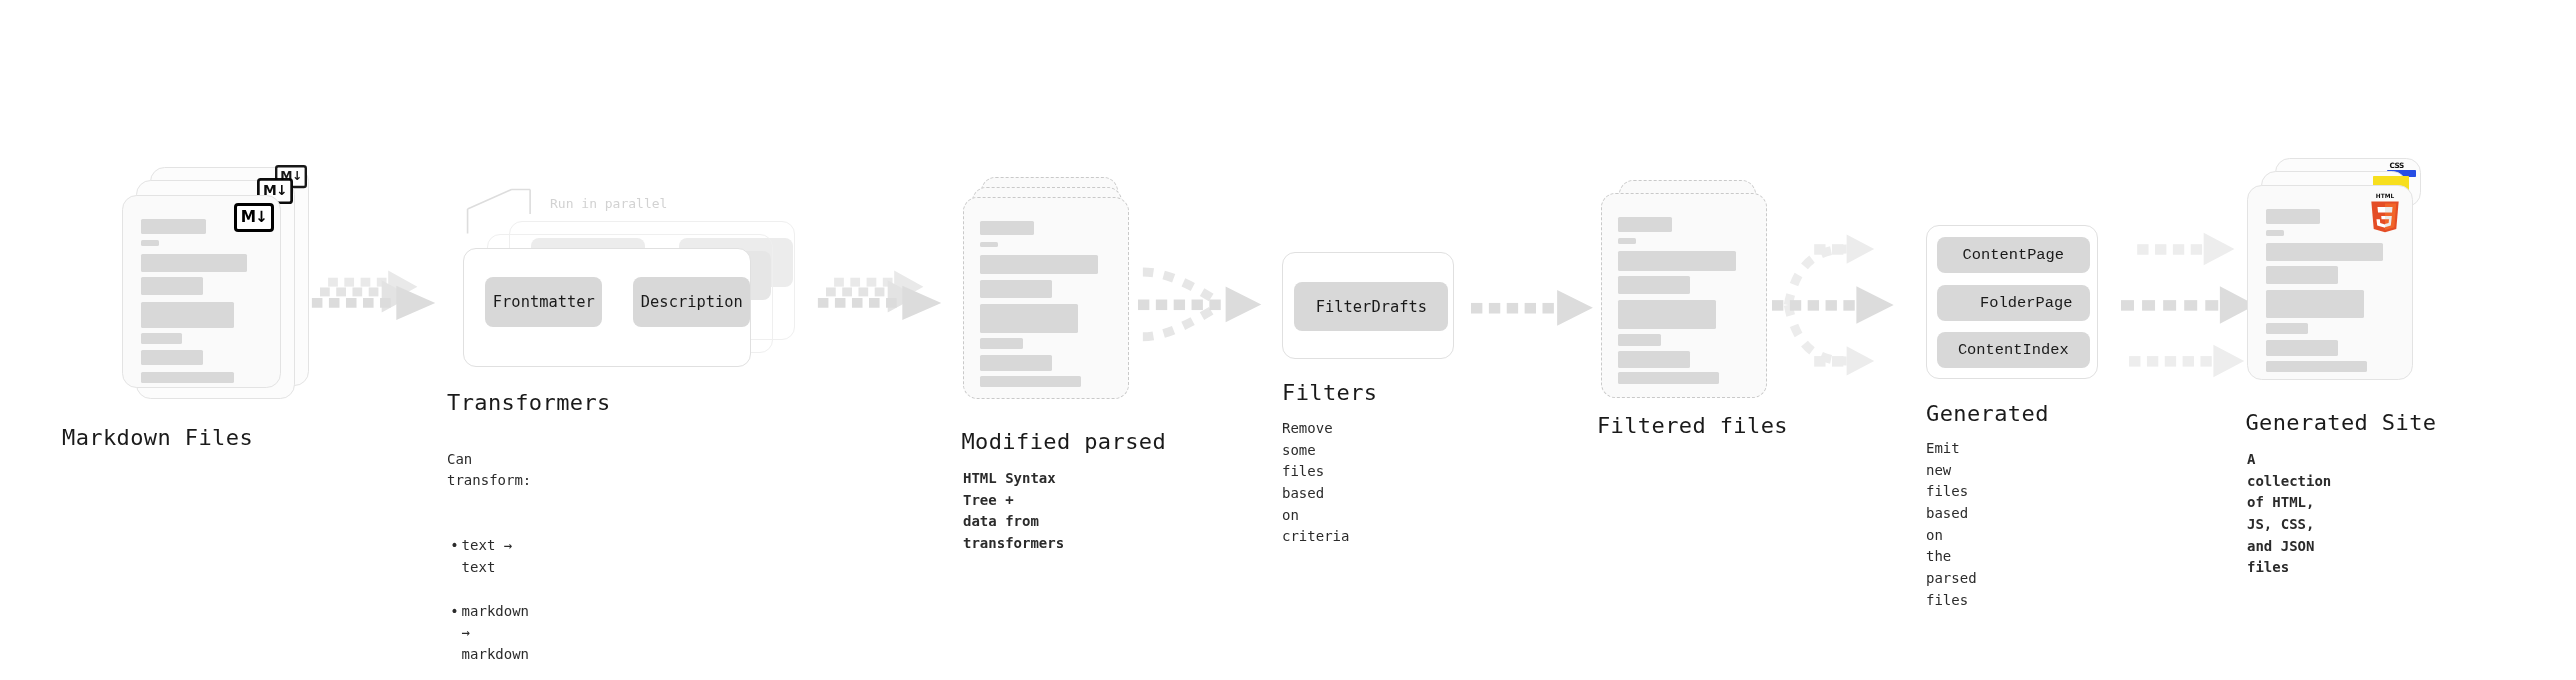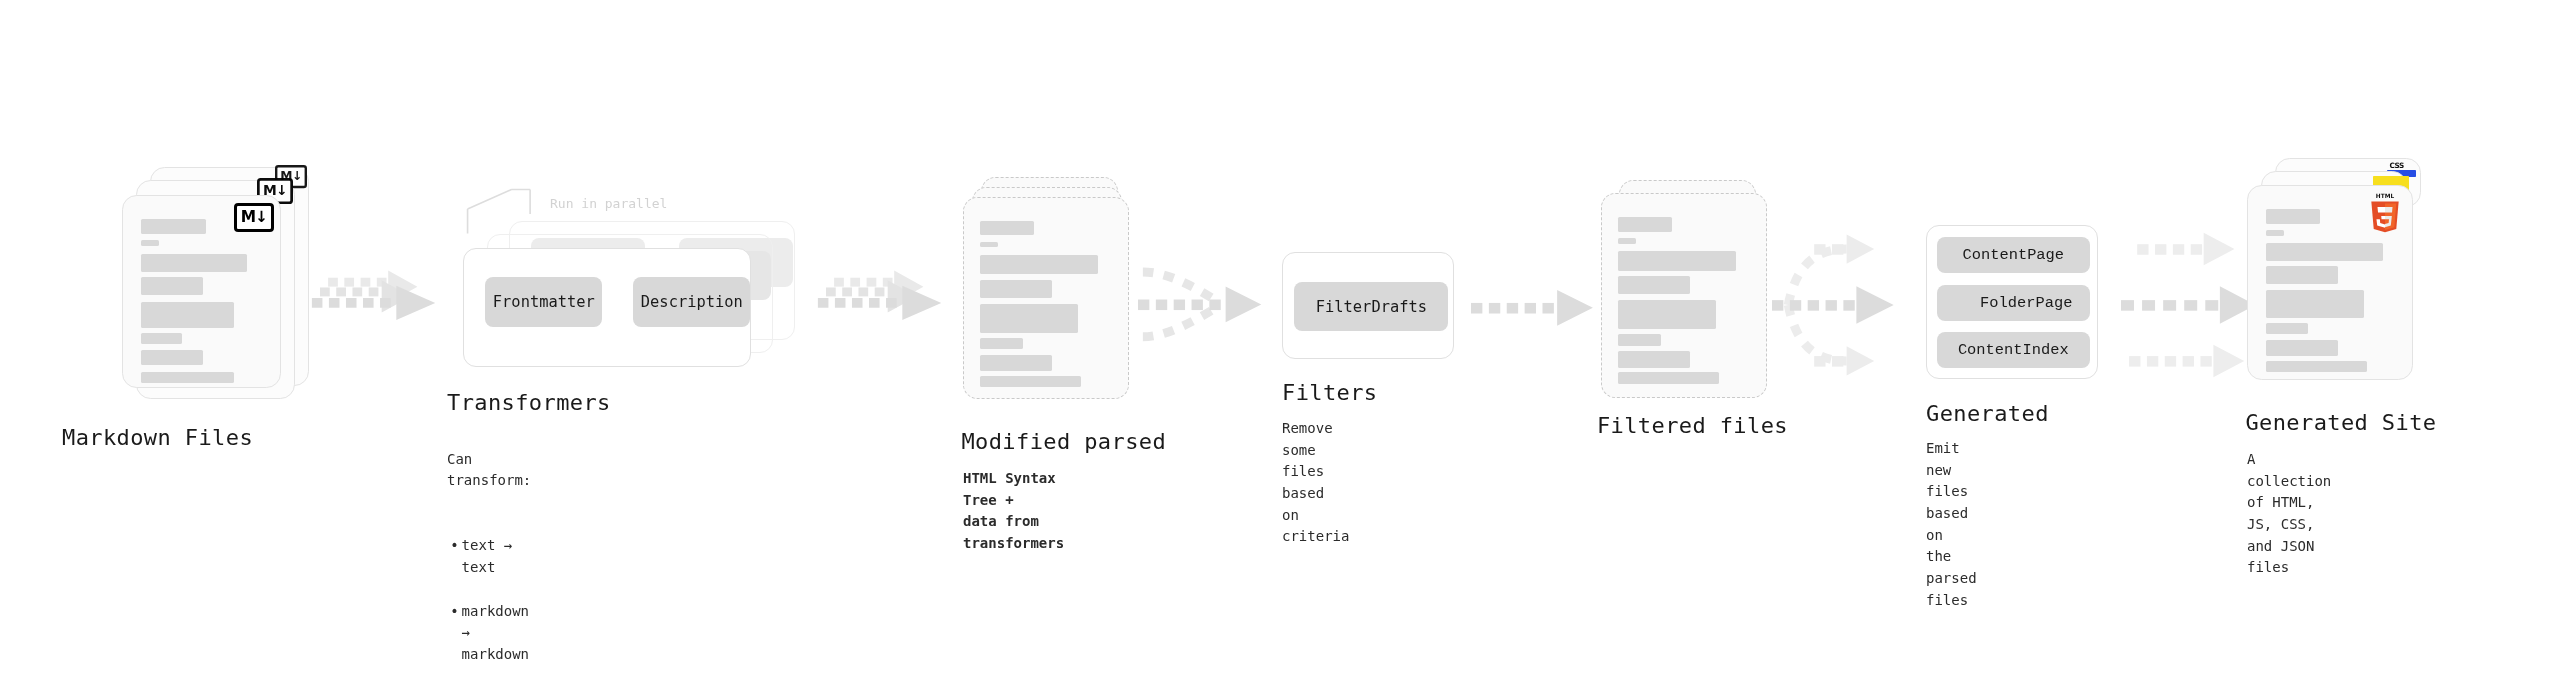--- a/index.html
+++ b/index.html
@@ -389,18 +389,18 @@
       </div>
       <svg class="html5-badge" style="left:120px;top:34px;" viewBox="0 0 52 60">
         <text x="26" y="9" font-size="8.5" font-weight="bold" text-anchor="middle" font-family="DejaVu Sans, Liberation Sans, sans-serif" fill="#111">HTML</text>
         <path d="M6 14 L46 14 L42.5 54 L26 59 L9.5 54 Z" fill="#e44d26"></path>
         <path d="M26 17 L42.5 17 L39.6 51.5 L26 55.5 Z" fill="#f16529"></path>
         <path d="M26 22 L15 22 L15.8 30 L26 30 L26 35 L20.5 35 L20.9 40 L26 40 L26 47.5 L19 45.5 L18.5 40 L13.5 40 L14.6 49 L26 52.3 L26 47.5 Z" fill="#fff"></path>
         <path d="M26 22 L37 22 L36.3 30 L26 30 Z M26 35 L36 35 L34.5 49 L26 51.5 L26 46.8 L31.3 45.2 L31.9 40 L26 40 Z" fill="#ebebeb"></path>
       </svg>
     </div>
     <div class="title" style="left:-1.6px;top:252px;">Generated Site</div>
-    <div class="desc" style="left:0px;top:291px;">A collection of HTML,
+    <div class="desc" style="left:0px;top:291px;font-weight:bold;">A collection of HTML,
 JS, CSS, and JSON files</div>
   </div>
 
 </div>
 
 
 </body></html>

